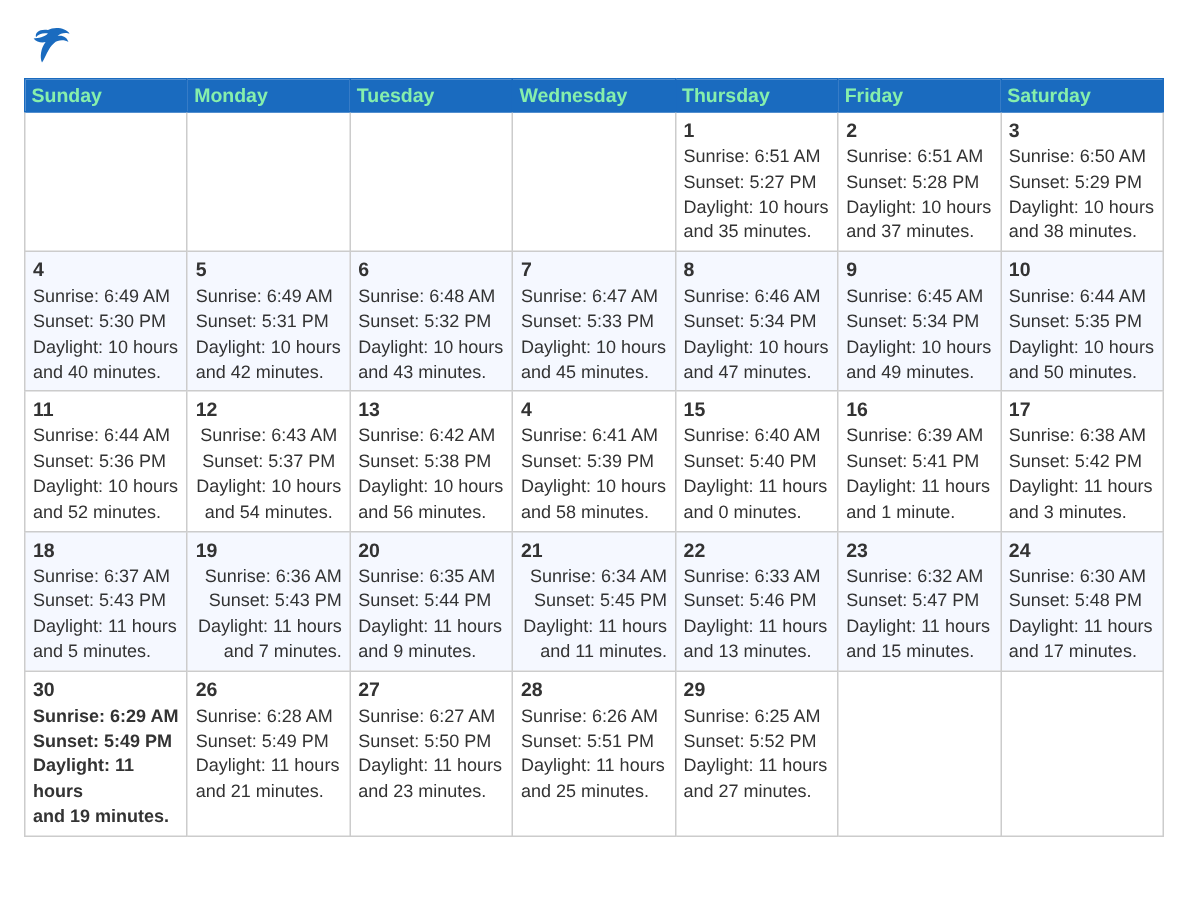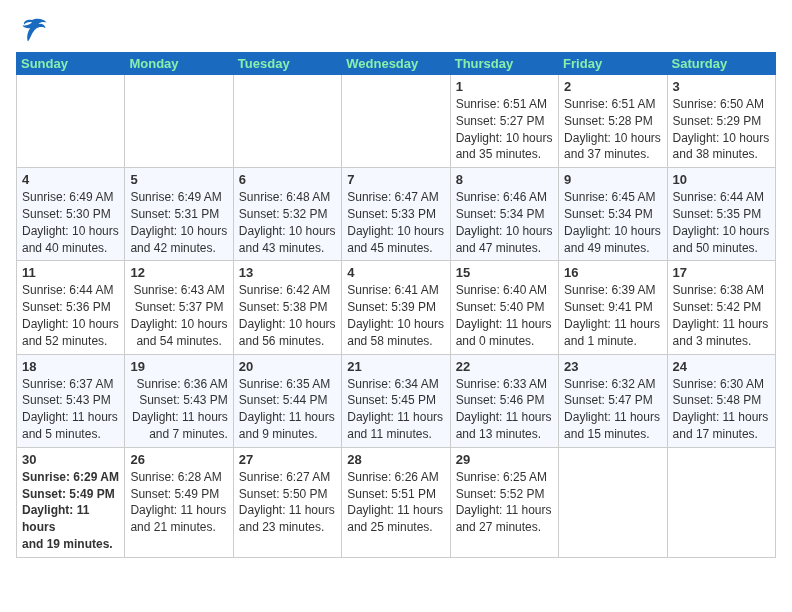--- a/index.html
+++ b/index.html
@@ -222,21 +222,21 @@
         <td>
           <div class="day-number">15</div>
           <div class="day-info" style="white-space: pre-line;">Sunrise: 6:40 AM
 Sunset: 5:40 PM
 Daylight: 11 hours
 and 0 minutes.</div>
         </td>
         <td>
           <div class="day-number">16</div>
           <div class="day-info" style="white-space: pre-line;">Sunrise: 6:39 AM
-Sunset: 9:41 PM
+Sunset: 5:41 PM
 Daylight: 11 hours
 and 1 minute.</div>
         </td>
         <td>
           <div class="day-number">17</div>
           <div class="day-info" style="white-space: pre-line;">Sunrise: 6:38 AM
 Sunset: 5:42 PM
 Daylight: 11 hours
 and 3 minutes.</div>
         </td>
@@ -258,21 +258,21 @@
         </td>
         <td>
           <div class="day-number">20</div>
           <div class="day-info" style="white-space: pre-line;">Sunrise: 6:35 AM
 Sunset: 5:44 PM
 Daylight: 11 hours
 and 9 minutes.</div>
         </td>
         <td>
           <div class="day-number">21</div>
-          <div class="day-info" style="white-space: pre-line;">Sunrise: 6:34 AM
+          <div class="day-info" style="white-space: pre-line; text-align: right;">Sunrise: 6:34 AM
 Sunset: 5:45 PM
 Daylight: 11 hours
 and 11 minutes.</div>
         </td>
         <td>
           <div class="day-number">22</div>
           <div class="day-info" style="white-space: pre-line;">Sunrise: 6:33 AM
 Sunset: 5:46 PM
 Daylight: 11 hours
 and 13 minutes.</div>

